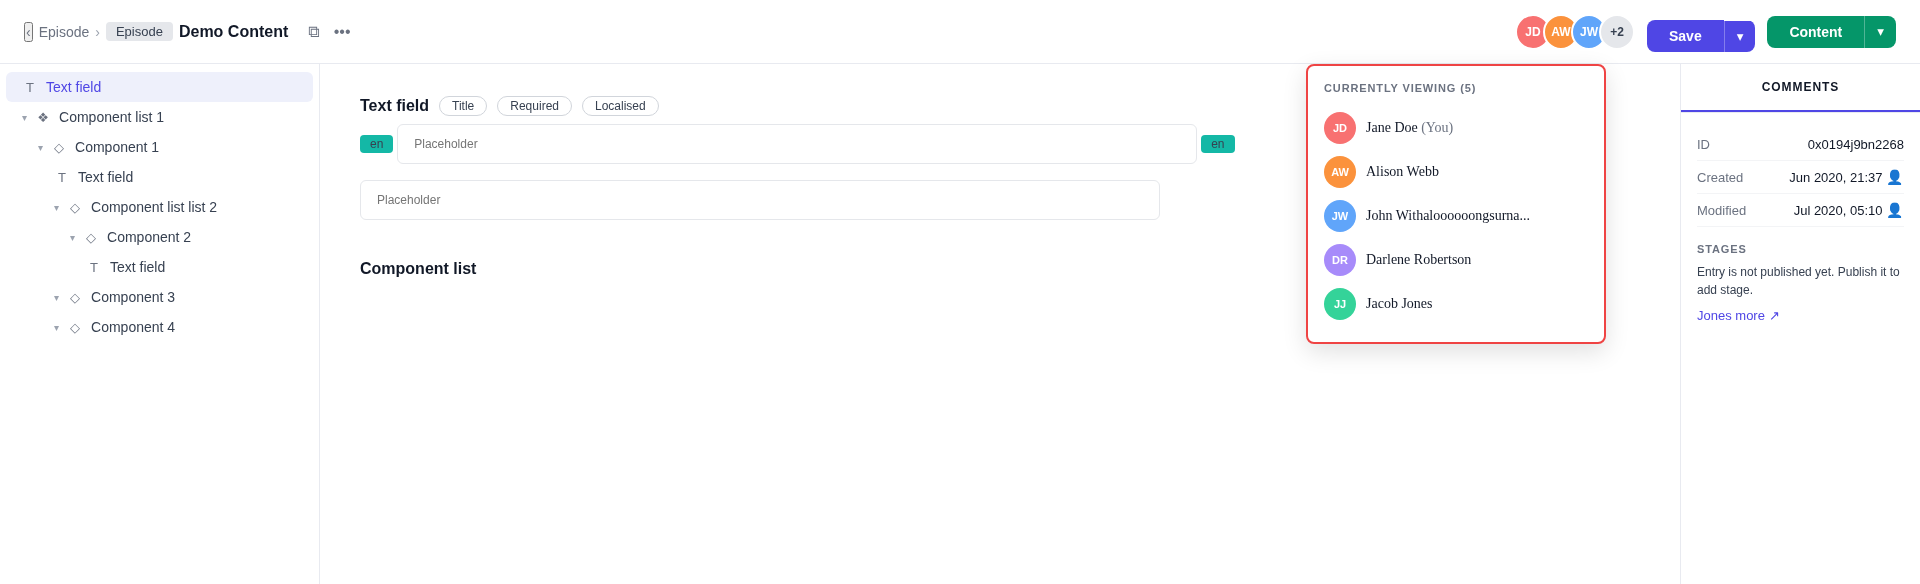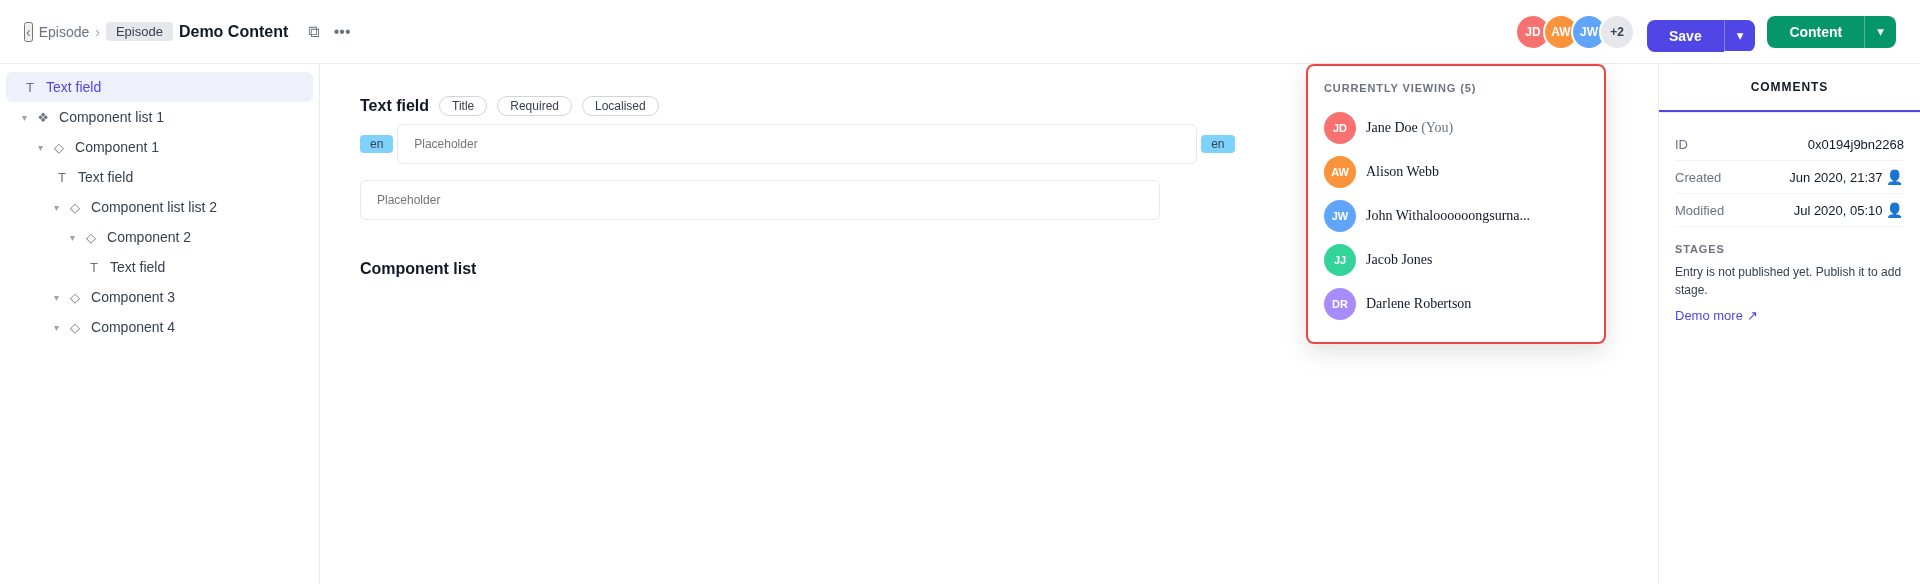--- a/index.html
+++ b/index.html
@@ -17,21 +17,21 @@
     .breadcrumb-tag { background: #e5e7eb; color: #374151; padding: 2px 10px; border-radius: 4px; font-size: 13px; }
     .breadcrumb-current { font-weight: 700; font-size: 16px; color: #111827; }
     .header-icons { display: flex; gap: 10px; margin-left: 10px; }
     .header-icon-btn { background: none; border: none; cursor: pointer; color: #6b7280; font-size: 16px; padding: 2px; }
 
     .header-right { display: flex; align-items: center; gap: 12px; position: relative; }
     .avatars { display: flex; align-items: center; }
     .avatar { width: 36px; height: 36px; border-radius: 50%; overflow: hidden; border: 2px solid #fff; margin-left: -8px; background: #c4c4c4; display: flex; align-items: center; justify-content: center; font-size: 12px; color: #fff; font-weight: 600; }
     .avatar:first-child { margin-left: 0; }
     .avatar-count { width: 36px; height: 36px; border-radius: 50%; border: 2px solid #fff; margin-left: -8px; background: #e5e7eb; color: #374151; display: flex; align-items: center; justify-content: center; font-size: 12px; font-weight: 600; cursor: pointer; }
-    .save-btn-group { display: flex; align-items: flex-start; border-radius: 8px; overflow: hidden; margin-top: 8px; }
+    .save-btn-group { display: flex; align-items: flex-end; border-radius: 8px; overflow: hidden; margin-top: 8px; }
     .save-btn { background: #4f46e5; color: #fff; border: none; padding: 8px 22px; font-size: 14px; font-weight: 600; cursor: pointer; }
     .save-dropdown { background: #4f46e5; color: #fff; border: none; border-left: 1px solid rgba(255,255,255,0.3); padding: 8px 12px; cursor: pointer; }
     .publish-btn-group { display: flex; align-items: stretch; border-radius: 8px; overflow: hidden; }
     .publish-btn { background: #059669; color: #fff; border: none; padding: 8px 22px; font-size: 14px; font-weight: 600; cursor: pointer; }
     .publish-dropdown { background: #059669; color: #fff; border: none; border-left: 1px solid rgba(255,255,255,0.3); padding: 8px 12px; cursor: pointer; }
 
     
     .viewing-dropdown { position: absolute; top: 52px; right: 290px; width: 300px; background: #fff; border: 2px solid #ef4444; border-radius: 8px; box-shadow: 0 8px 24px rgba(0,0,0,0.12); z-index: 100; padding: 16px; }
     .viewing-title { font-size: 11px; font-weight: 700; color: #6b7280; letter-spacing: 0.08em; text-transform: uppercase; margin-bottom: 12px; }
     .viewing-item { display: flex; align-items: center; gap: 10px; padding: 6px 0; }
@@ -54,26 +54,26 @@
     .sidebar-indent-3 { padding-left: 64px; }
     .sidebar-indent-4 { padding-left: 80px; }
     .chevron { color: #9ca3af; font-size: 10px; }
 
     
     .content { flex: 1; overflow-y: auto; padding: 32px 40px; background: #fff; }
     .field-header { display: flex; align-items: center; gap: 10px; margin-bottom: 8px; }
     .field-title { font-size: 16px; font-weight: 600; color: #111827; }
     .field-badge { padding: 2px 12px; border-radius: 20px; border: 1px solid #d1d5db; font-size: 12px; color: #374151; }
     .field-description { color: #6366f1; font-size: 13px; line-height: 1.5; margin-bottom: 20px; max-width: 800px; }
-    .lang-tag { display: inline-flex; align-items: center; background: #7dd3fc; color: #374151; border-radius: 4px; padding: 2px 10px; font-size: 12px; font-weight: 500; }
+    .lang-tag { display: inline-flex; align-items: center; background: #14b8a6; color: #374151; border-radius: 4px; padding: 2px 10px; font-size: 12px; font-weight: 500; }
     .placeholder-input { width: 100%; max-width: 800px; padding: 12px 16px; border: 1px solid #e5e7eb; border-radius: 6px; font-size: 12px; color: #9ca3af; background: #fff; margin-bottom: 16px; outline: none; }
     .section-title { font-size: 16px; font-weight: 600; color: #111827; margin-top: 24px; }
 
     
-    .right-panel { width: 262px; border-left: 1px solid #e8eaf0; background: #fff; overflow-y: auto; padding: 0; flex-shrink: 0; }
+    .right-panel { width: 240px; border-left: 1px solid #e8eaf0; background: #fff; overflow-y: auto; padding: 0; flex-shrink: 0; }
     .right-panel-tabs { display: flex; border-bottom: 1px solid #e8eaf0; }
     .right-tab { flex: 1; text-align: center; padding: 16px 8px; font-size: 12px; font-weight: 700; color: #6b7280; letter-spacing: 0.08em; text-transform: uppercase; cursor: pointer; border-bottom: 2px solid transparent; }
     .right-tab.active { color: #111827; border-bottom: 2px solid #4f46e5; }
     .right-panel-content { padding: 16px; }
     .info-row { display: flex; justify-content: space-between; align-items: center; padding: 8px 0; border-bottom: 1px solid #f3f4f6; font-size: 13px; }
     .info-label { color: #6b7280; }
     .info-value { color: #111827; font-weight: 500; display: flex; align-items: center; gap: 4px; }
     .info-person-icon { color: #9ca3af; font-size: 14px; }
     .stages-section { padding: 16px 0; }
     .stages-title { font-size: 11px; font-weight: 700; color: #6b7280; letter-spacing: 0.08em; text-transform: uppercase; margin-bottom: 8px; }
@@ -122,26 +122,26 @@
         </div>
         <div class="viewing-item">
           <div class="viewing-avatar av-2">AW</div>
           <span class="viewing-name">Alison Webb</span>
         </div>
         <div class="viewing-item">
           <div class="viewing-avatar av-3">JW</div>
           <span class="viewing-name">John Withaloooooongsurna...</span>
         </div>
         <div class="viewing-item">
+          <div class="viewing-avatar av-4">DR</div>
+          <span class="viewing-name">Darlene Robertson</span>
+        </div>
+        <div class="viewing-item">
           <div class="viewing-avatar av-5">JJ</div>
           <span class="viewing-name">Jacob Jones</span>
-        </div>
-        <div class="viewing-item">
-          <div class="viewing-avatar av-4">DR</div>
-          <span class="viewing-name">Darlene Robertson</span>
         </div>
       </div>
 
       <div class="save-btn-group">
         <button class="save-btn">Save</button>
         <button class="save-dropdown">▾</button>
       </div>
       <div class="publish-btn-group">
         <button class="publish-btn">Content</button>
         <button class="publish-dropdown">▾</button>
@@ -233,21 +233,21 @@
           <span class="info-label">Modified</span>
           <span class="info-value">
             <span>Jul 2020, 05:10</span>
             <span class="info-person-icon">👤</span>
           </span>
         </div>
         <div class="stages-section">
           <div class="stages-title">STAGES</div>
           <div class="stages-text">Entry is not published yet. Publish it to add stage.</div>
           <a class="stages-link">
-            <span>Demo more</span>
+            <span>Jones more</span>
             <span>↗</span>
           </a>
         </div>
       </div>
     </div>
 
   </div>
 </div>
 
 </body></html>

